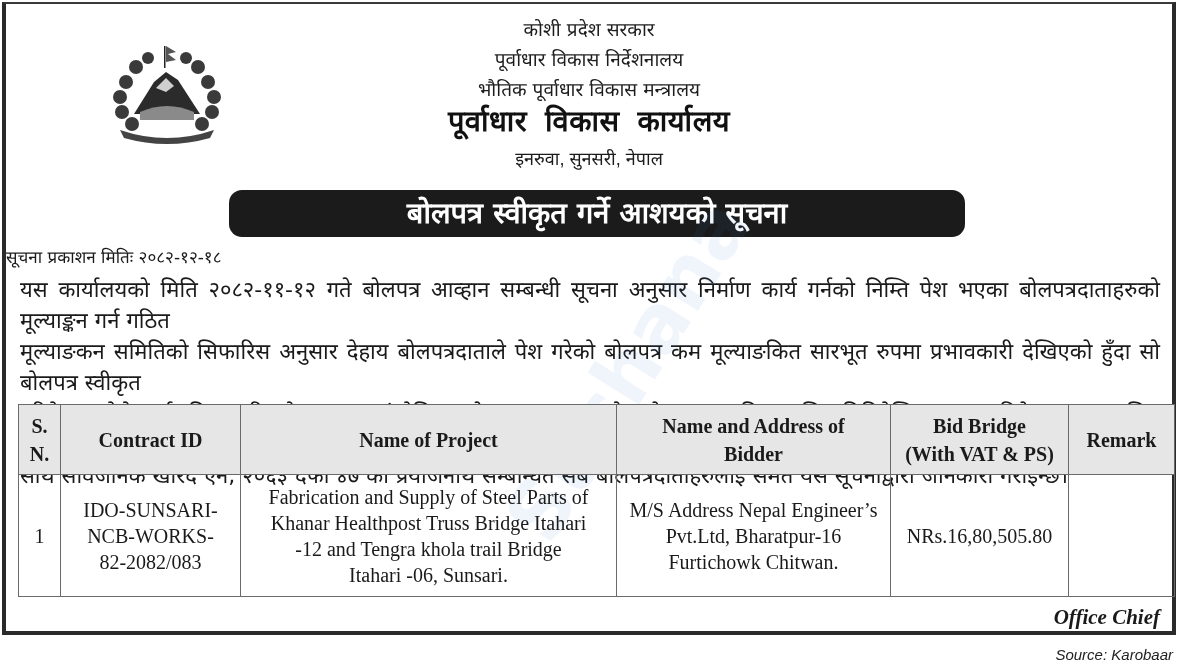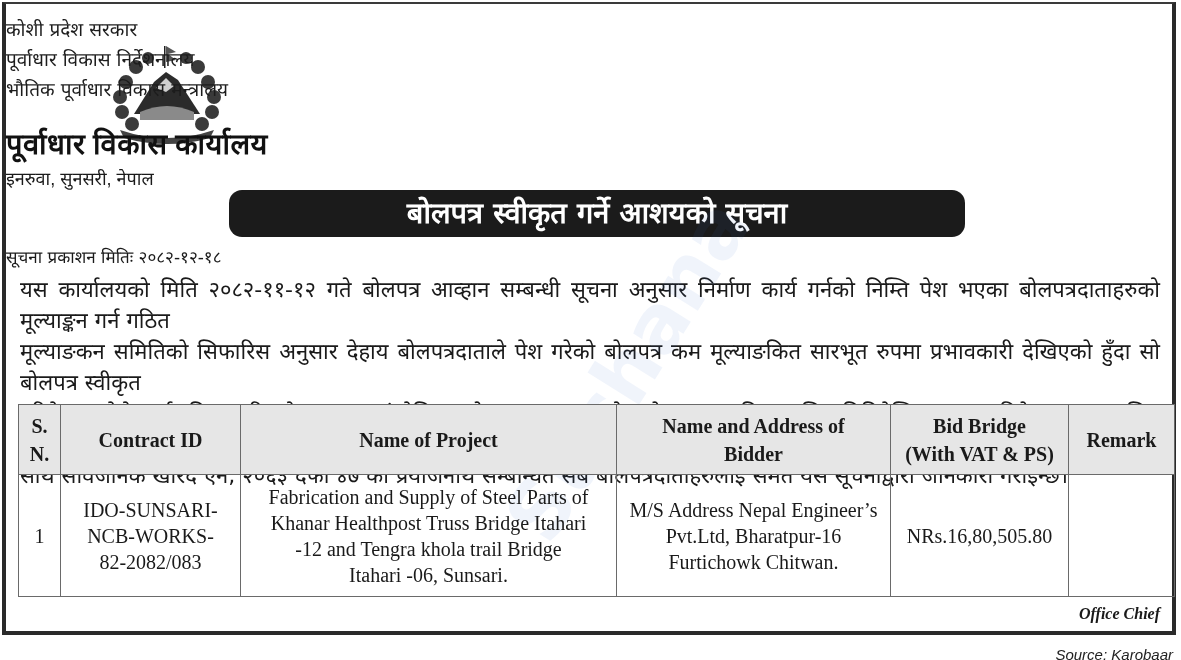--- a/index.html
+++ b/index.html
@@ -10,23 +10,23 @@
     position: absolute; left: 2px; top: 2px; width: 1174px; height: 633px;
     border-left: 4px solid #2a2a2a; border-right: 4px solid #2a2a2a;
     border-bottom: 4px solid #2a2a2a; border-top: 2px solid #3a3a3a;
     background: #ffffff;
   }
 
   .emblem {
     position: absolute; left: 100px; top: 38px; width: 122px; height: 105px;
   }
 
-  .header-lines { position: absolute; left: 0; right: 0; top: 10px; }
+  .header-lines { position: absolute; left: 0; right: 0; top: 10px; text-align: center; }
   .hline { font-family: "DejaVu Sans", sans-serif; font-size: 19px; line-height: 30px; color: #1c1c1c; }
-  .office-name { font-family: Liberation Serif, serif; font-size: 29px; font-weight: bold; line-height: 40px; color: #111; letter-spacing: 0.5px; margin-top: 20px; }
+  .office-name { font-family: Liberation Mono, monospace; font-size: 29px; font-weight: bold; line-height: 40px; color: #111; letter-spacing: 0.5px; }
   .address { font-family: Liberation Sans, sans-serif; font-size: 18px; line-height: 30px; }
 
   .title-bar {
     position: absolute; left: 223px; top: 186px; width: 736px; height: 47px;
     background: #1b1b1b; color: #ffffff; text-align: center;
     font-family: "DejaVu Sans", sans-serif; font-size: 29px; font-weight: bold; line-height: 47px; border-radius: 13px;
   }
 
   .pub-date {
     position: absolute; left: 0; right: 0; top: 240px; text-align: left;
@@ -42,21 +42,21 @@
   table.bids {
     position: absolute; left: 12px; top: 400px; width: 1157px;
     border-collapse: collapse; font-family: "Liberation Serif", serif; color: #1a1a1a;
   }
   table.bids th, table.bids td { border: 1.5px solid #6a6a6a; text-align: center; vertical-align: middle; }
   table.bids th { background: #e6e6e6; font-weight: bold; font-size: 20px; line-height: 28px; height: 70px; padding: 0 6px; }
   table.bids td { font-size: 20px; line-height: 26px; height: 122px; padding: 0 4px; }
 
   .signature {
     position: absolute; right: 12px; top: 601px;
-    font-family: "Liberation Serif", serif; font-style: italic; font-weight: bold; font-size: 16px; color: #1a1a1a;
+    font-family: "Liberation Serif", serif; font-style: italic; font-weight: bold; font-size: 21px; color: #1a1a1a;
   }
 
   .source {
     position: absolute; right: 8px; top: 637px;
     font-family: "Liberation Sans", sans-serif; font-style: italic; font-size: 15px; color: #222; margin-top: 9px;
   }
 
   .watermark {
     position: absolute; left: 430px; top: 320px; transform: rotate(-58deg);
     font-family: "DejaVu Sans", sans-serif; font-weight: bold; font-size: 80px;

